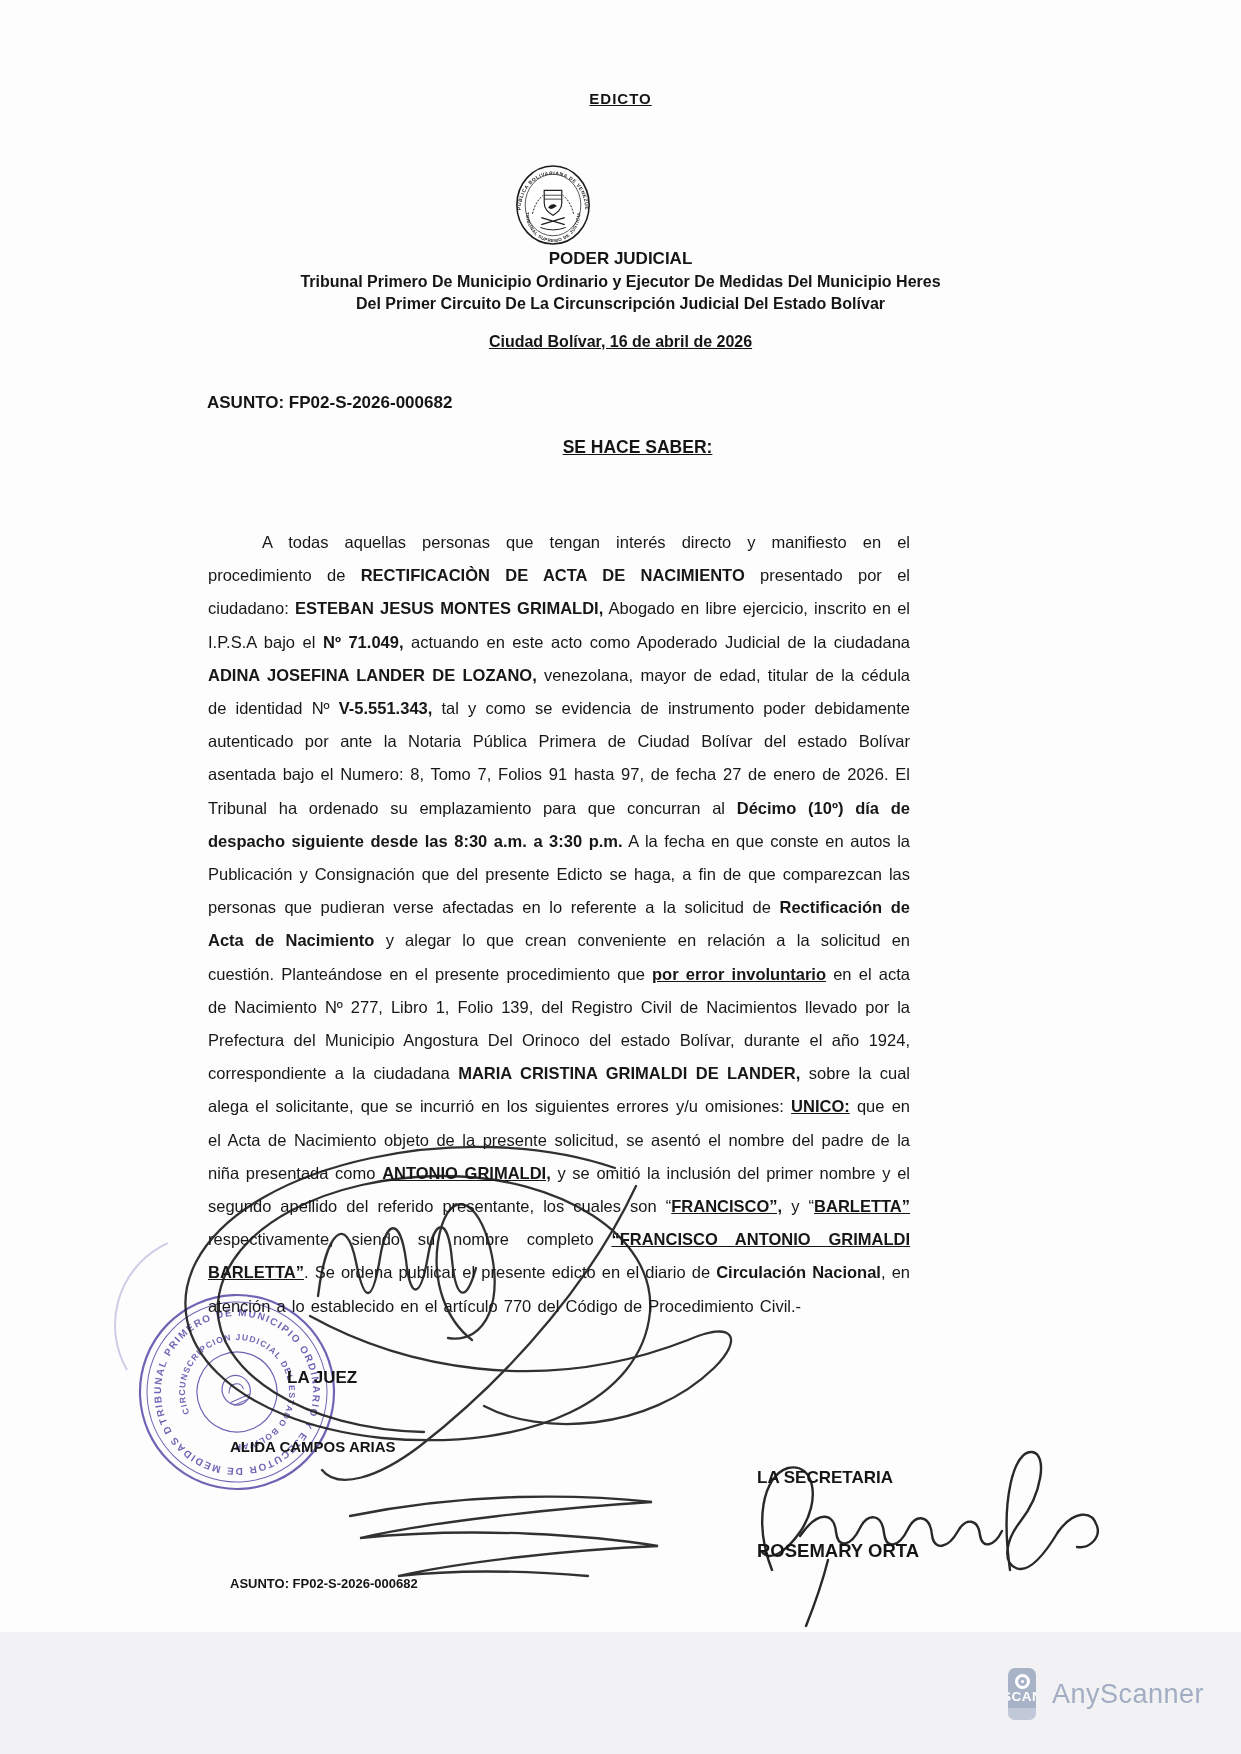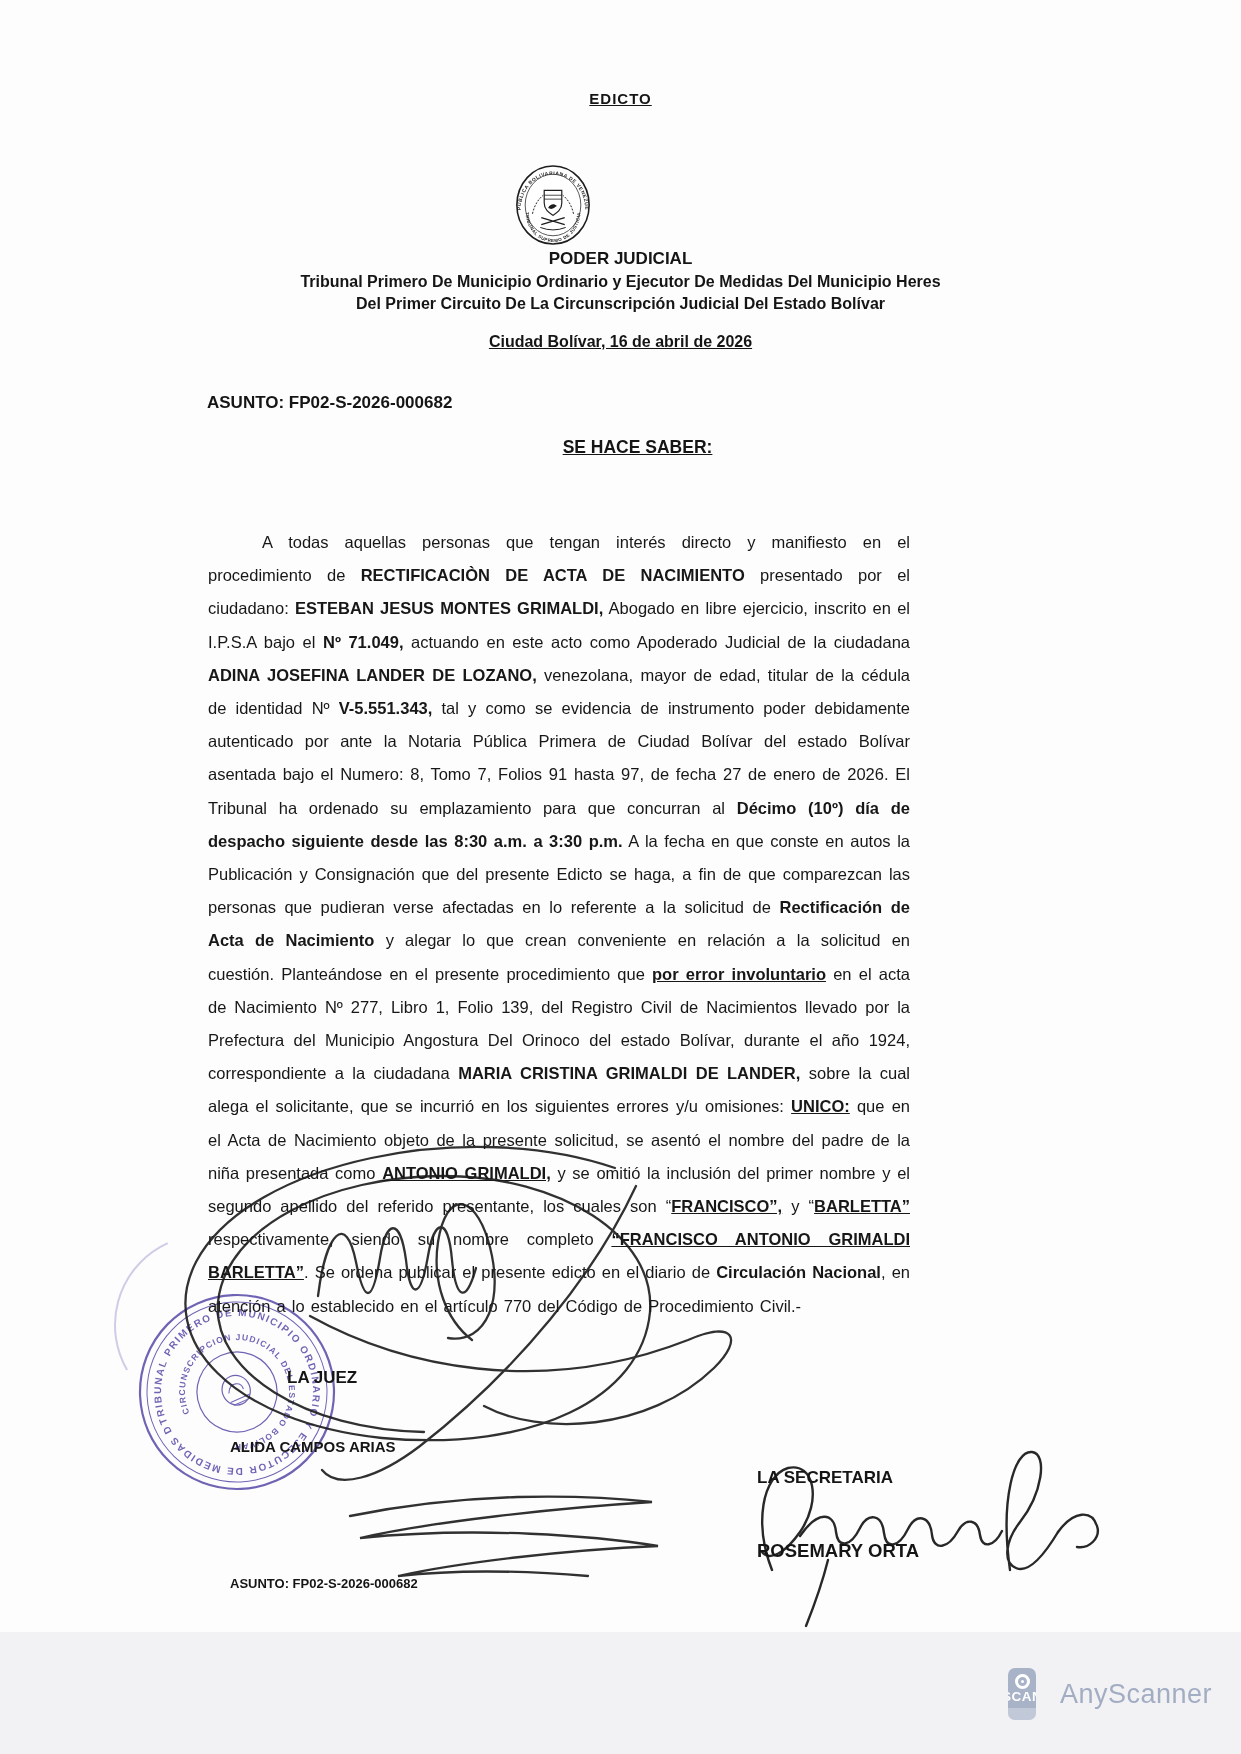--- a/index.html
+++ b/index.html
@@ -27,21 +27,21 @@
   svg.under{position:absolute;left:0;top:0;z-index:1;pointer-events:none;}
   .footer-band{position:absolute;left:0;top:1632px;width:1241px;height:122px;background:#f2f2f4;z-index:0;}
   .watermark{position:absolute;left:1008px;top:1668px;display:flex;align-items:center;z-index:4;}
   .wm-icon{position:relative;width:28px;height:52px;border-radius:7px;background:#a9b3c8;
     display:flex;flex-direction:column;align-items:center;justify-content:flex-start;overflow:hidden;}
   .wm-ring{margin-top:6px;width:9px;height:9px;border:3px solid #ffffff;border-radius:50%;
     display:flex;align-items:center;justify-content:center;}
   .wm-dot{width:3px;height:3px;background:#ffffff;border-radius:50%;}
   .wm-scan{font-size:13.5px;font-weight:bold;color:#ffffff;letter-spacing:0.5px;line-height:15px;}
   .wm-strip{position:absolute;left:0;bottom:0;width:100%;height:12px;background:rgba(255,255,255,0.28);}
-  .wm-label{margin-left:24px;font-size:27px;color:#a2adc3;letter-spacing:0.5px;}
+  .wm-label{margin-left:16px;font-size:27px;color:#a2adc3;letter-spacing:0.5px;}
 </style>
 </head>
 <body>
 
 <div class="page">
 
   <div class="footer-band"></div>
 
   <div class="cline title b u abs" style="top:90px;">EDICTO</div>
 

